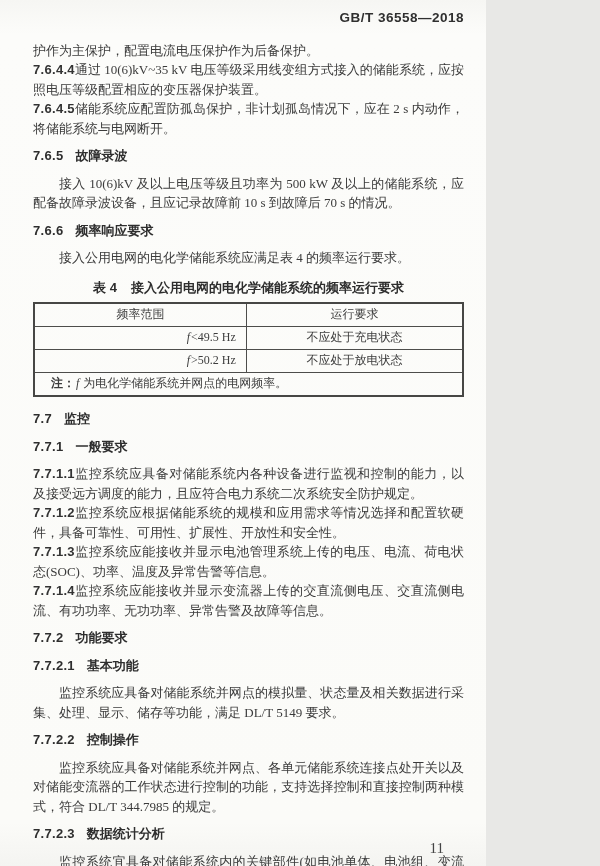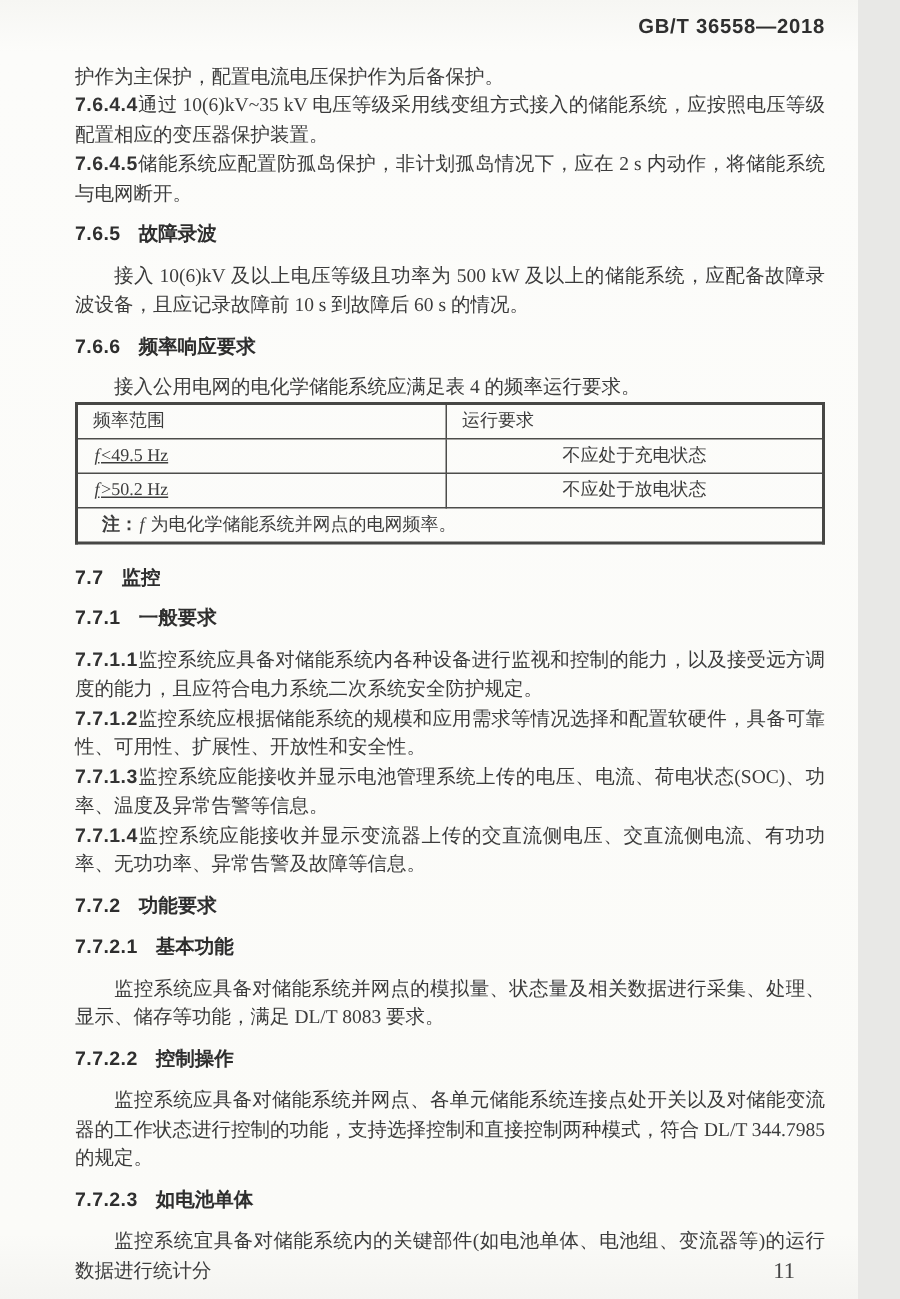--- a/index.html
+++ b/index.html
@@ -3,23 +3,23 @@
 <meta charset="utf-8">
 <style>
   html,body{margin:0;padding:0;}
   body{
     width:600px;height:866px;
     background:#e8e8e6;
     font-family:"Liberation Serif","DejaVu Serif",serif;
   }
   .page{
     position:relative;
-    width:572px;height:866px;
+    width:486px;height:866px;
     box-sizing:border-box;
-    padding:8px 22px 0 50px;
+    padding:8px 22px 0 33px;
     background:linear-gradient(180deg,#f6f6f3 0,#fcfcfa 4%,#fbfbf8 95%,#f4f4f1 100%);
     color:#3b3b3b;
     font-size:13px;
     line-height:19.5px;
     overflow:hidden;
   }
   .std-code{
     text-align:right;
     font-family:"Liberation Sans","DejaVu Sans",sans-serif;
     font-weight:bold;
@@ -61,22 +61,22 @@
     font-size:12px;
     color:#3d3d3d;
     margin-bottom:2px;
   }
   table.t4 th, table.t4 td{
     border:1px solid #4d4d4b;
     height:20px;
     padding:1px 10px;
     font-weight:normal;
   }
-  table.t4 th{text-align:left;}
-  table.t4 td.freq{width:49.5%;text-align:left;text-decoration:underline;}
+  table.t4 th{text-align:center;}
+  table.t4 td.freq{width:49.5%;text-align:right;}
   table.t4 td.req{text-align:center;}
   table.t4 td.note-cell{padding-left:16px;}
   .note-label{font-family:"Liberation Sans","DejaVu Sans",sans-serif;font-weight:bold;}
   i.fvar{font-family:"Liberation Serif","DejaVu Serif",serif;font-style:italic;padding:0 1px;}
   .page-num{
     position:absolute;
     right:42px;bottom:8px;
     font-size:15px;
     color:#444;
   }
@@ -95,28 +95,31 @@
   </p>
 
   <p class="clause">
     <span class="num">7.6.4.5</span><span>储能系统应配置防孤岛保护，非计划孤岛情况下，应在 2 s 内动作，将储能系统与电网断开。</span>
   </p>
 
   <div class="hd">
     <span class="num">7.6.5</span><span>故障录波</span>
   </div>
 
-  <p class="para">接入 10(6)kV 及以上电压等级且功率为 500 kW 及以上的储能系统，应配备故障录波设备，且应记录故障前 10 s 到故障后 60 s 的情况。</p>
+  <p class="para">接入 10(6)kV 及以上电压等级且功率为 500 kW 及以上的储能系统，应配备故障录波设备，且应记录故障前 10 s 到故障后 70 s 的情况。</p>
 
   <div class="hd">
     <span class="num">7.6.6</span><span>频率响应要求</span>
   </div>
 
   <p class="para">接入公用电网的电化学储能系统应满足表 4 的频率运行要求。</p>
 
+  <div class="tbl-caption">
+    <span class="cap-num">表 4</span><span>接入公用电网的电化学储能系统的频率运行要求</span>
+  </div>
 
   <table class="t4">
     <tbody>
         <tr>
       <th>频率范围</th>
       <th>运行要求</th>
     </tr>
     <tr>
       <td class="freq"><span></span><i class="fvar">f</i><span>&lt;49.5 Hz</span></td>
       <td class="req">不应处于充电状态</td>
@@ -153,29 +156,29 @@
   </p>
 
   <div class="hd">
     <span class="num">7.7.2</span><span>功能要求</span>
   </div>
 
   <div class="hd">
     <span class="num">7.7.2.1</span><span>基本功能</span>
   </div>
 
-  <p class="para">监控系统应具备对储能系统并网点的模拟量、状态量及相关数据进行采集、处理、显示、储存等功能，满足 DL/T 8083 要求。</p>
+  <p class="para">监控系统应具备对储能系统并网点的模拟量、状态量及相关数据进行采集、处理、显示、储存等功能，满足 DL/T 5149 要求。</p>
 
   <div class="hd">
     <span class="num">7.7.2.2</span><span>控制操作</span>
   </div>
 
   <p class="para">监控系统应具备对储能系统并网点、各单元储能系统连接点处开关以及对储能变流器的工作状态进行控制的功能，支持选择控制和直接控制两种模式，符合 DL/T 344.7985 的规定。</p>
 
   <div class="hd">
-    <span class="num">7.7.2.3</span><span>如电池单体</span>
+    <span class="num">7.7.2.3</span><span>数据统计分析</span>
   </div>
 
   <p class="para">监控系统宜具备对储能系统内的关键部件(如电池单体、电池组、变流器等)的运行数据进行统计分</p>
 
   <div class="page-num">11</div>
 
 </div>
 
 </body></html>

